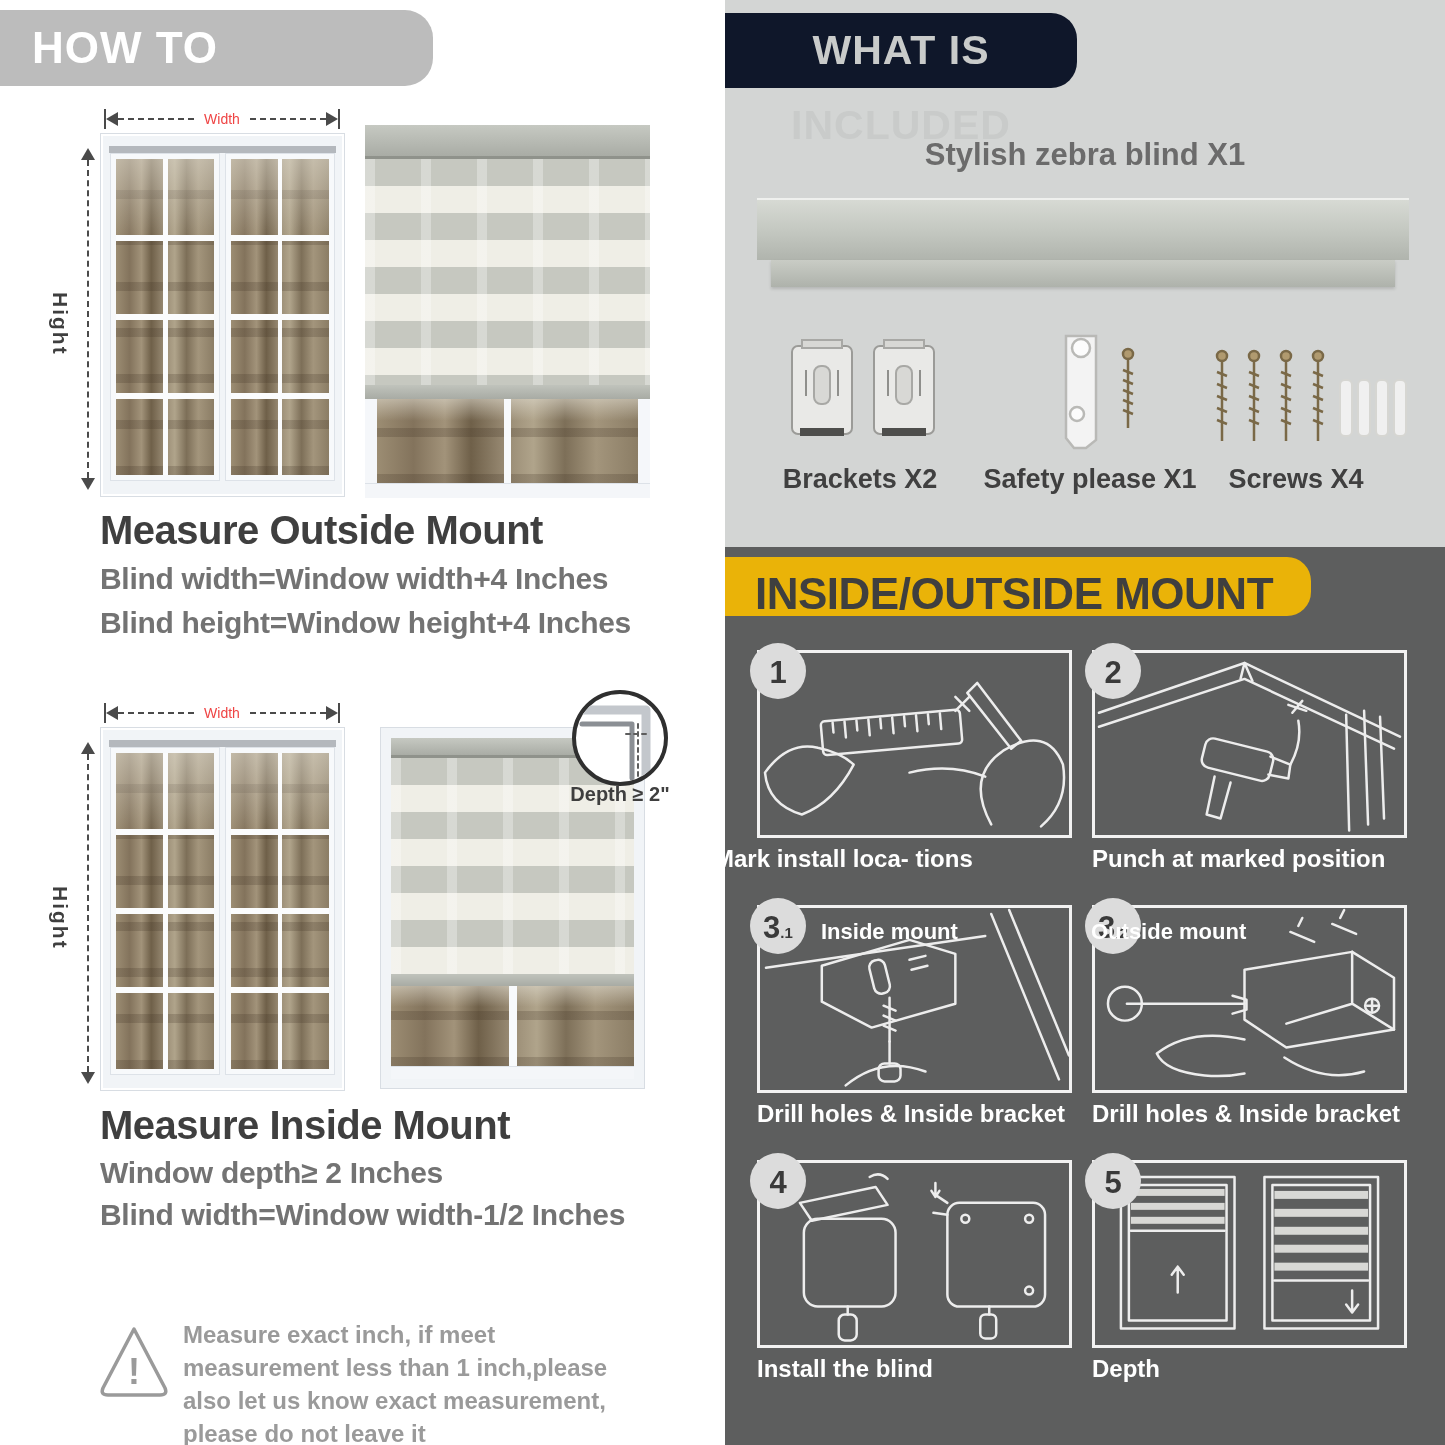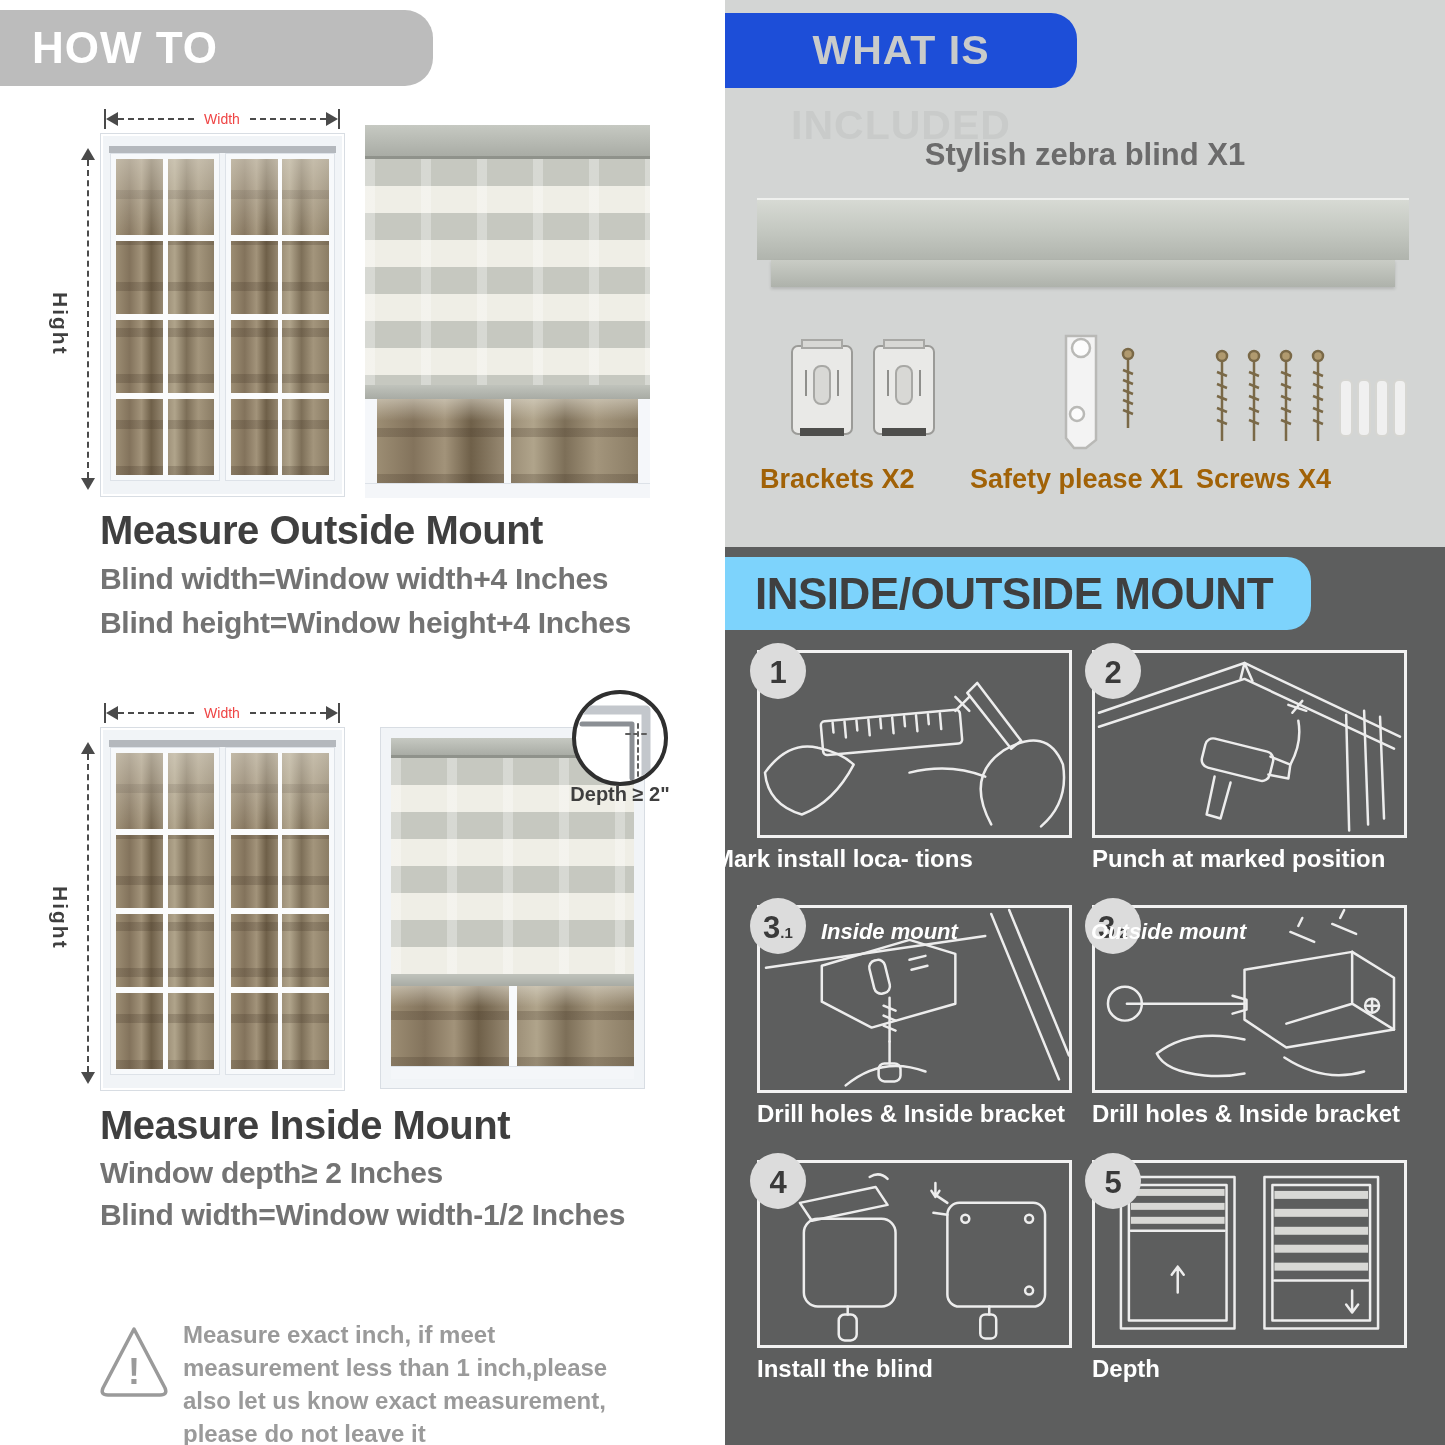--- a/index.html
+++ b/index.html
@@ -56,44 +56,44 @@
   .vtext{writing-mode:vertical-rl;color:#3f3f3f;font-size:21px;font-weight:bold;letter-spacing:2px;}
 
   .depth-circle{width:88px;height:88px;border-radius:50%;background:#fff;
     border:4px solid #2f2f2f;overflow:hidden;}
   .depth-label{color:#3f3f3f;font-size:20px;font-weight:bold;}
 
   .warn-text{color:#9a9a9a;font-size:24px;font-weight:bold;line-height:33px;width:460px;}
 
   
   .panel-included{left:725px;top:0;width:720px;height:547px;background:#d3d5d4;}
-  .banner-included{left:725px;top:13px;width:352px;height:75px;background:#1d4ed8;
+  .banner-included{left:725px;top:13px;width:352px;height:75px;background:#0f172a;
     border-radius:0 26px 26px 0;color:#c9cbca;font-size:41px;font-weight:bold;
     line-height:75px;text-align:center;letter-spacing:1px;}
   .blind-label{left:725px;top:137px;width:720px;text-align:center;color:#6b6b6b;
     font-size:31px;font-weight:bold;}
   .hr-bar{left:757px;top:198px;width:652px;height:62px;
     background:linear-gradient(180deg,#d8dbd5 0%,#c3c7c0 55%,#b0b4ad 100%);
     box-shadow:inset 0 2px 0 rgba(255,255,255,.6);}
   .hr-lip{left:771px;top:260px;width:624px;height:27px;
     background:linear-gradient(180deg,#c9ccc5,#aeb2ab);box-shadow:0 2px 3px rgba(0,0,0,.15);}
-  .item-label{color:#a16207;font-size:27px;font-weight:bold;text-align:left;}
+  .item-label{color:#404040;font-size:27px;font-weight:bold;text-align:center;}
 
   
   .panel-mount{left:725px;top:547px;width:720px;height:898px;background:#5d5e5e;}
-  .banner-mount{left:725px;top:557px;width:586px;height:73px;background:#7dd3fc;
+  .banner-mount{left:725px;top:557px;width:586px;height:59px;background:#eab308;
     border-radius:0 24px 24px 0;color:#3f3f3f;font-size:44px;font-weight:bold;
     line-height:73px;padding-left:30px;box-sizing:border-box;letter-spacing:-.5px;}
   .stepbox{width:315px;height:188px;border:3px solid #f2f2f2;box-sizing:border-box;
     position:absolute;overflow:hidden;}
   .badge{position:absolute;top:-7px;left:-7px;width:56px;height:56px;border-radius:50%;
     background:#dcdcdc;color:#3a3a3a;font-weight:bold;text-align:center;line-height:60px;}
   .badge .n{font-size:31px;}
   .badge .s{font-size:15px;}
-  .step-title{position:absolute;left:62px;top:14px;color:#fff;font-size:22px;font-weight:bold;font-style:italic;}
+  .step-title{position:absolute;left:62px;top:14px;color:#fff;font-size:22px;font-weight:bold;}
   .caption{position:absolute;color:#fff;font-size:24px;font-weight:bold;white-space:nowrap;}
   .sketch{position:absolute;inset:0;}
   .sketch path,.sketch rect,.sketch circle,.sketch line,.sketch polyline
     {fill:none;stroke:#ededed;stroke-width:2.5;stroke-linecap:round;stroke-linejoin:round;}
   .sketch .fillband{fill:#e3e3df;stroke:none;opacity:.92;}
 </style>
 </head>
 <body>
 
 <div id="stage">

